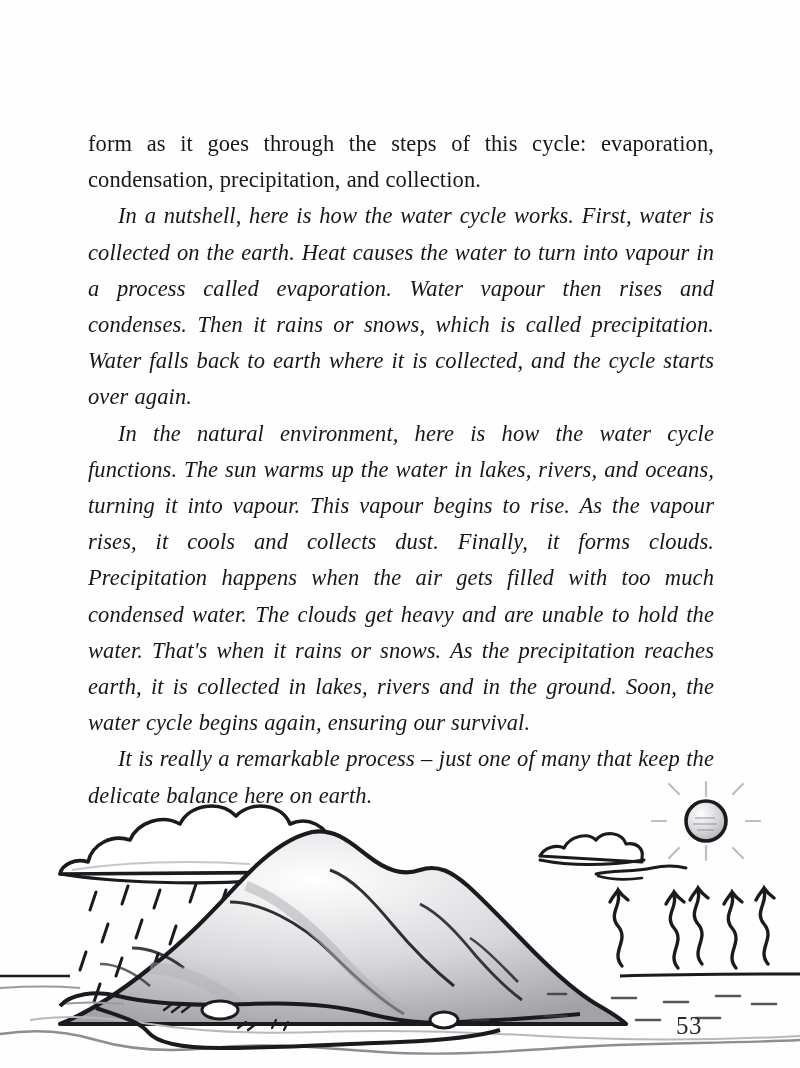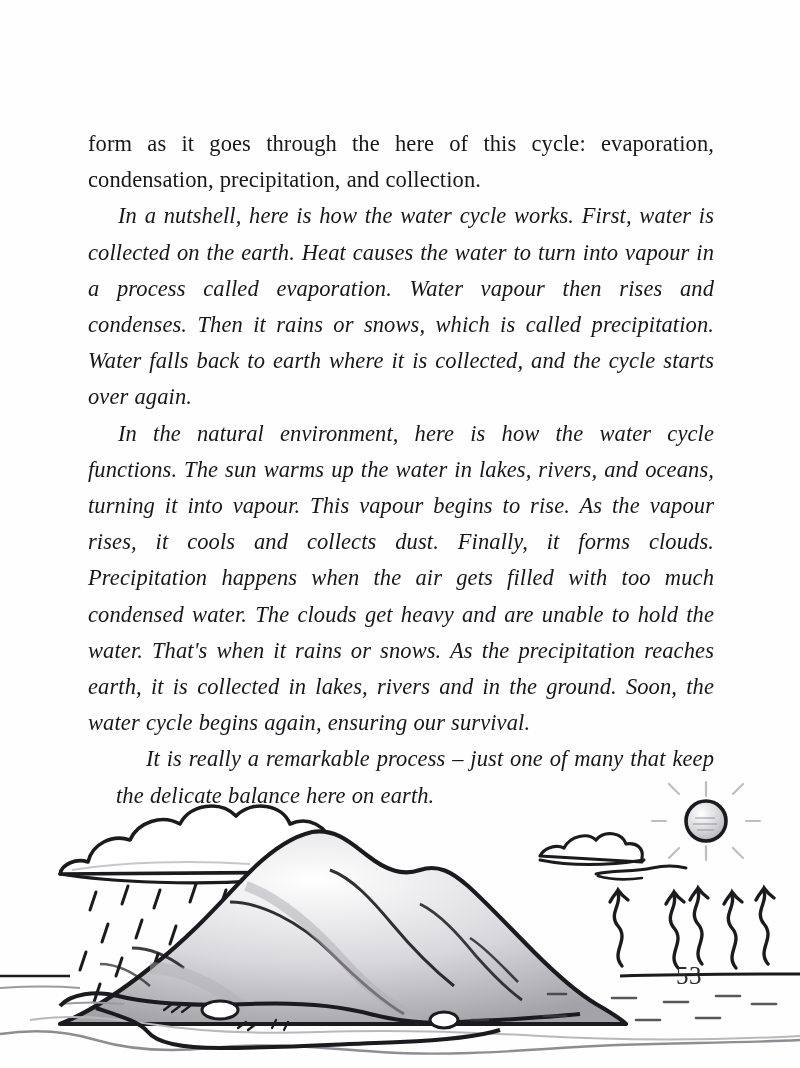--- a/index.html
+++ b/index.html
@@ -27,49 +27,49 @@
     margin: 0;
     font-size: 22.5px;
     line-height: 36.2px;
     color: #17161a;
     text-align: justify;
     text-justify: inter-word;
     letter-spacing: 0.1px;
     word-spacing: 0.4px;
   }
   .para.indent { text-indent: 30px; font-style: italic; }
-  .para.last-line-left { text-align-last: left; margin-left: 28px; }
+  .para.last-line-left { text-align-last: left; }
 
   
   .illustration {
     position: absolute;
     left: 0;
     top: 752px;
     width: 800px;
     height: 316px;
   }
   .illustration svg { display: block; width: 800px; height: 316px; }
 
   .pagenum {
     position: absolute;
     left: 676px;
-    top: 962px;
+    top: 1012px;
     font-size: 25px;
     color: #2b2a2e;
     font-family: "Liberation Serif", "DejaVu Serif", serif;
     letter-spacing: 0.5px;
   }
 </style>
 </head>
 <body>
 
 <div class="page">
 
   <div class="textblock">
-    <p class="para">form as it goes through the here of this cycle: evaporation, condensation, precipitation, and collection.</p>
+    <p class="para">form as it goes through the steps of this cycle: evaporation, condensation, precipitation, and collection.</p>
     <p class="para indent">In a nutshell, here is how the water cycle works. First, water is collected on the earth. Heat causes the water to turn into vapour in a process called evaporation. Water vapour then rises and condenses. Then it rains or snows, which is called precipitation. Water falls back to earth where it is collected, and the cycle starts over again.</p>
     <p class="para indent">In the natural environment, here is how the water cycle functions. The sun warms up the water in lakes, rivers, and oceans, turning it into vapour. This vapour begins to rise. As the vapour rises, it cools and collects dust. Finally, it forms clouds. Precipitation happens when the air gets filled with too much condensed water. The clouds get heavy and are unable to hold the water. That's when it rains or snows. As the precipitation reaches earth, it is collected in lakes, rivers and in the ground. Soon, the water cycle begins again, ensuring our survival.</p>
     <p class="para indent last-line-left">It is really a remarkable process – just one of many that keep the delicate balance here on earth.</p>
   </div>
 
   <div class="illustration">
     <svg viewBox="0 0 800 316" xmlns="http://www.w3.org/2000/svg">
       <defs>
         <linearGradient id="mtnShade" x1="0" y1="0" x2="0.4" y2="1">
           <stop offset="0%" stop-color="#ffffff"></stop>

